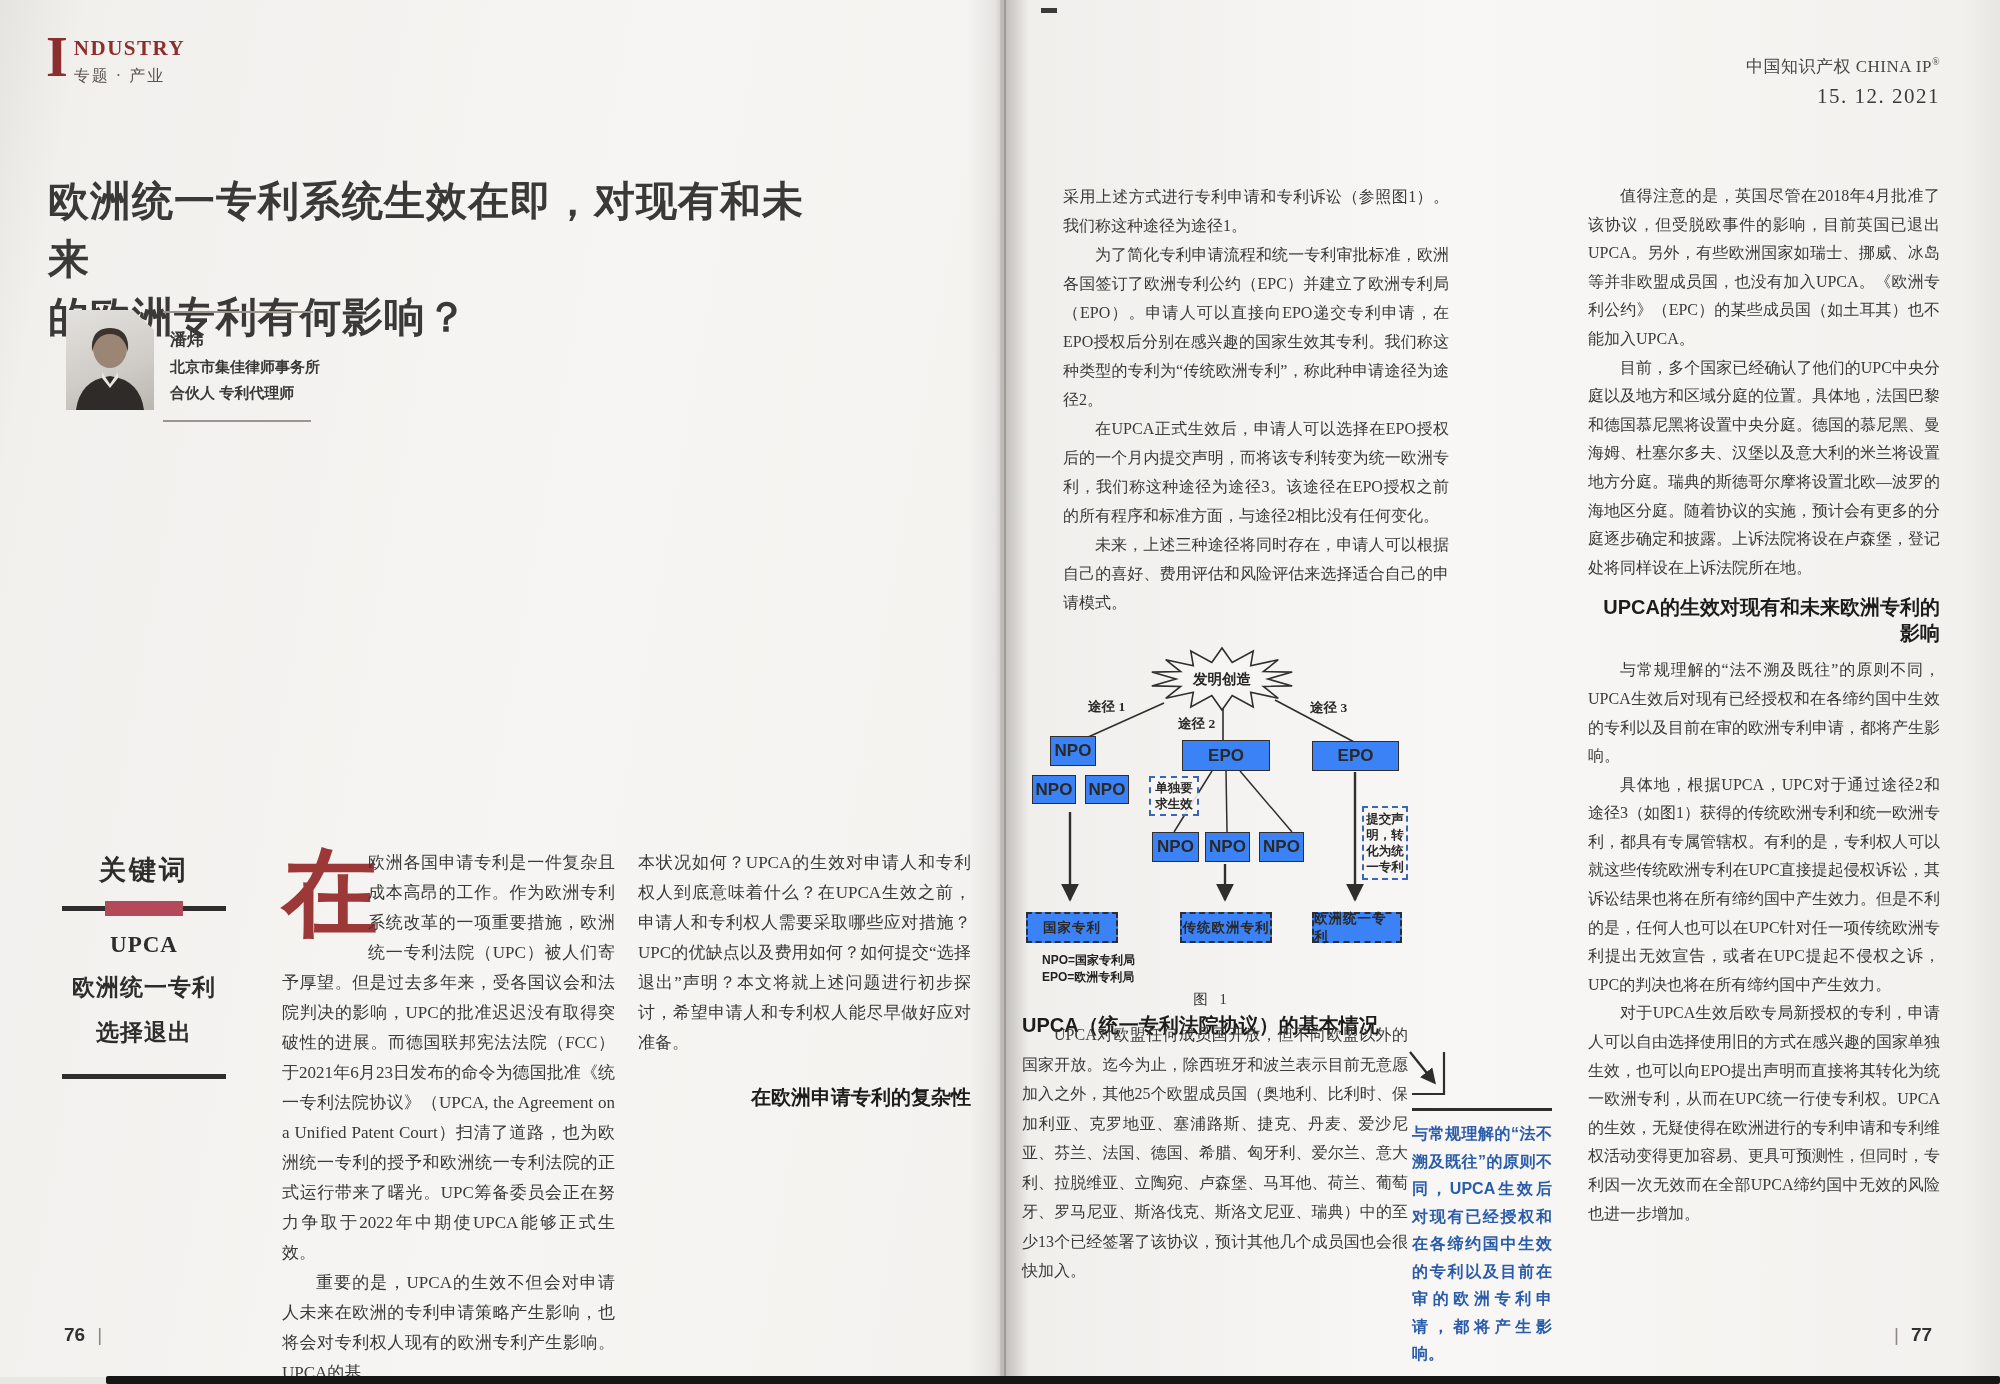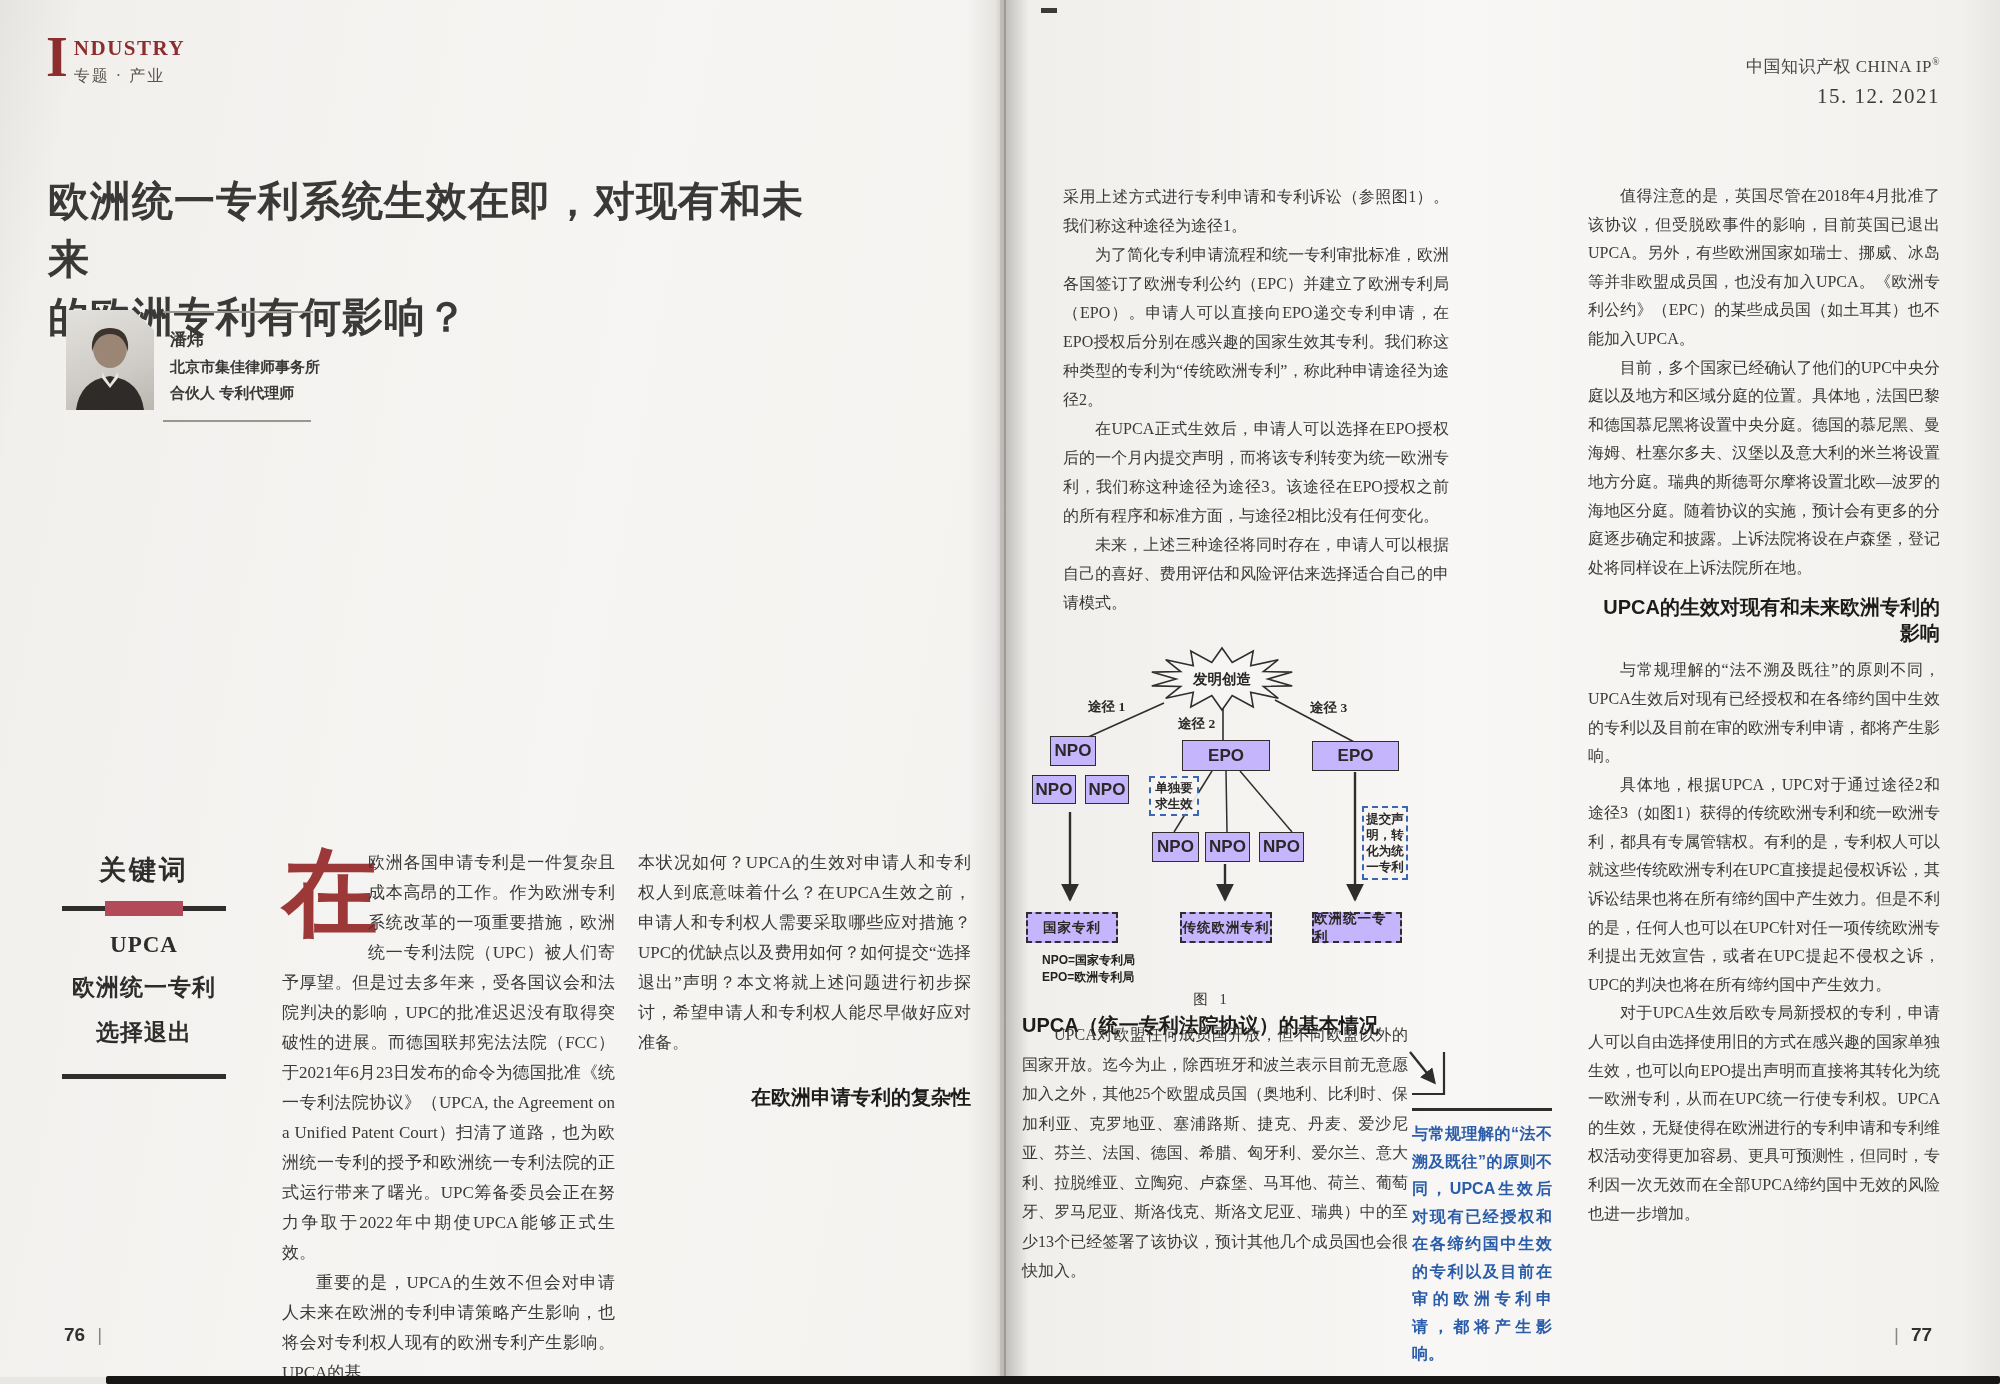--- a/index.html
+++ b/index.html
@@ -88,21 +88,21 @@
   .folio .sep{color:#8a8782;font-weight:400;}
   .folio .num{font-weight:700;}
   .folio-left{left:64px;}
   .folio-right{left:1894px;}
 
   
   .figure{position:absolute;left:1012px;top:646px;width:400px;height:372px;}
   .figure svg{position:absolute;left:0;top:0;}
   .fbox{position:absolute;display:flex;align-items:center;justify-content:center;
     font-family:"Liberation Sans","DejaVu Sans",sans-serif;font-weight:700;color:#2a2927;
-    background:#c4b5fd;box-sizing:border-box;}
+    background:#3b82f6;box-sizing:border-box;}
   .solid{border:1.6px solid #2f2e2c;font-size:17px;}
   .outdash{border:2px dashed #2f2e2c;font-size:13.5px;font-family:"Liberation Serif",serif;letter-spacing:1px;}
   .bluedash{border:2px dashed #3a67b0;font-size:12.5px;line-height:16px;text-align:center;
     background:rgba(246,245,243,0.9);padding:1px;}
   .flabel{position:absolute;font-size:13.5px;font-weight:600;color:#2a2927;
     font-family:"Liberation Serif",serif;}
   .fig-invention{position:absolute;left:152px;top:24px;width:116px;text-align:center;
     font-family:"Liberation Sans","DejaVu Sans",sans-serif;font-size:14.5px;font-weight:700;color:#252423;}
   .fig-legend{position:absolute;left:30px;top:306px;
     font-family:"Liberation Sans","DejaVu Sans",sans-serif;font-size:12px;font-weight:700;

